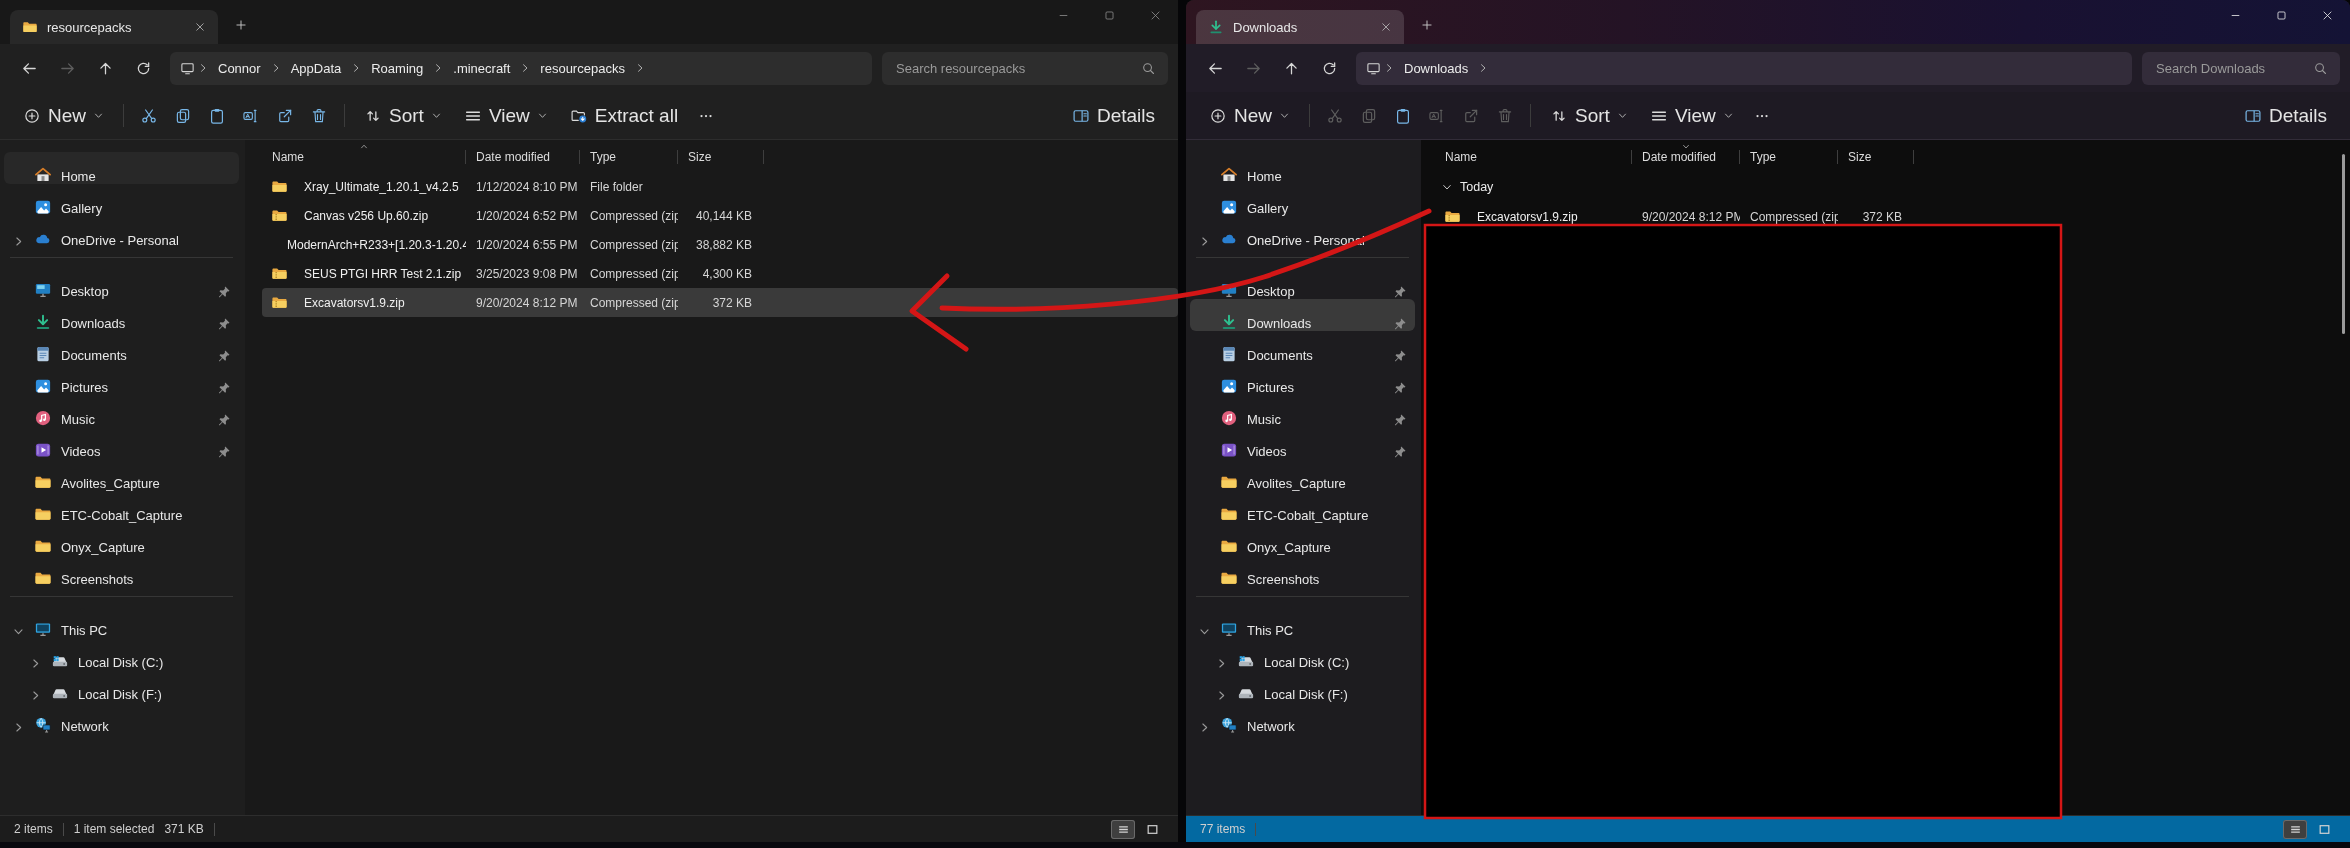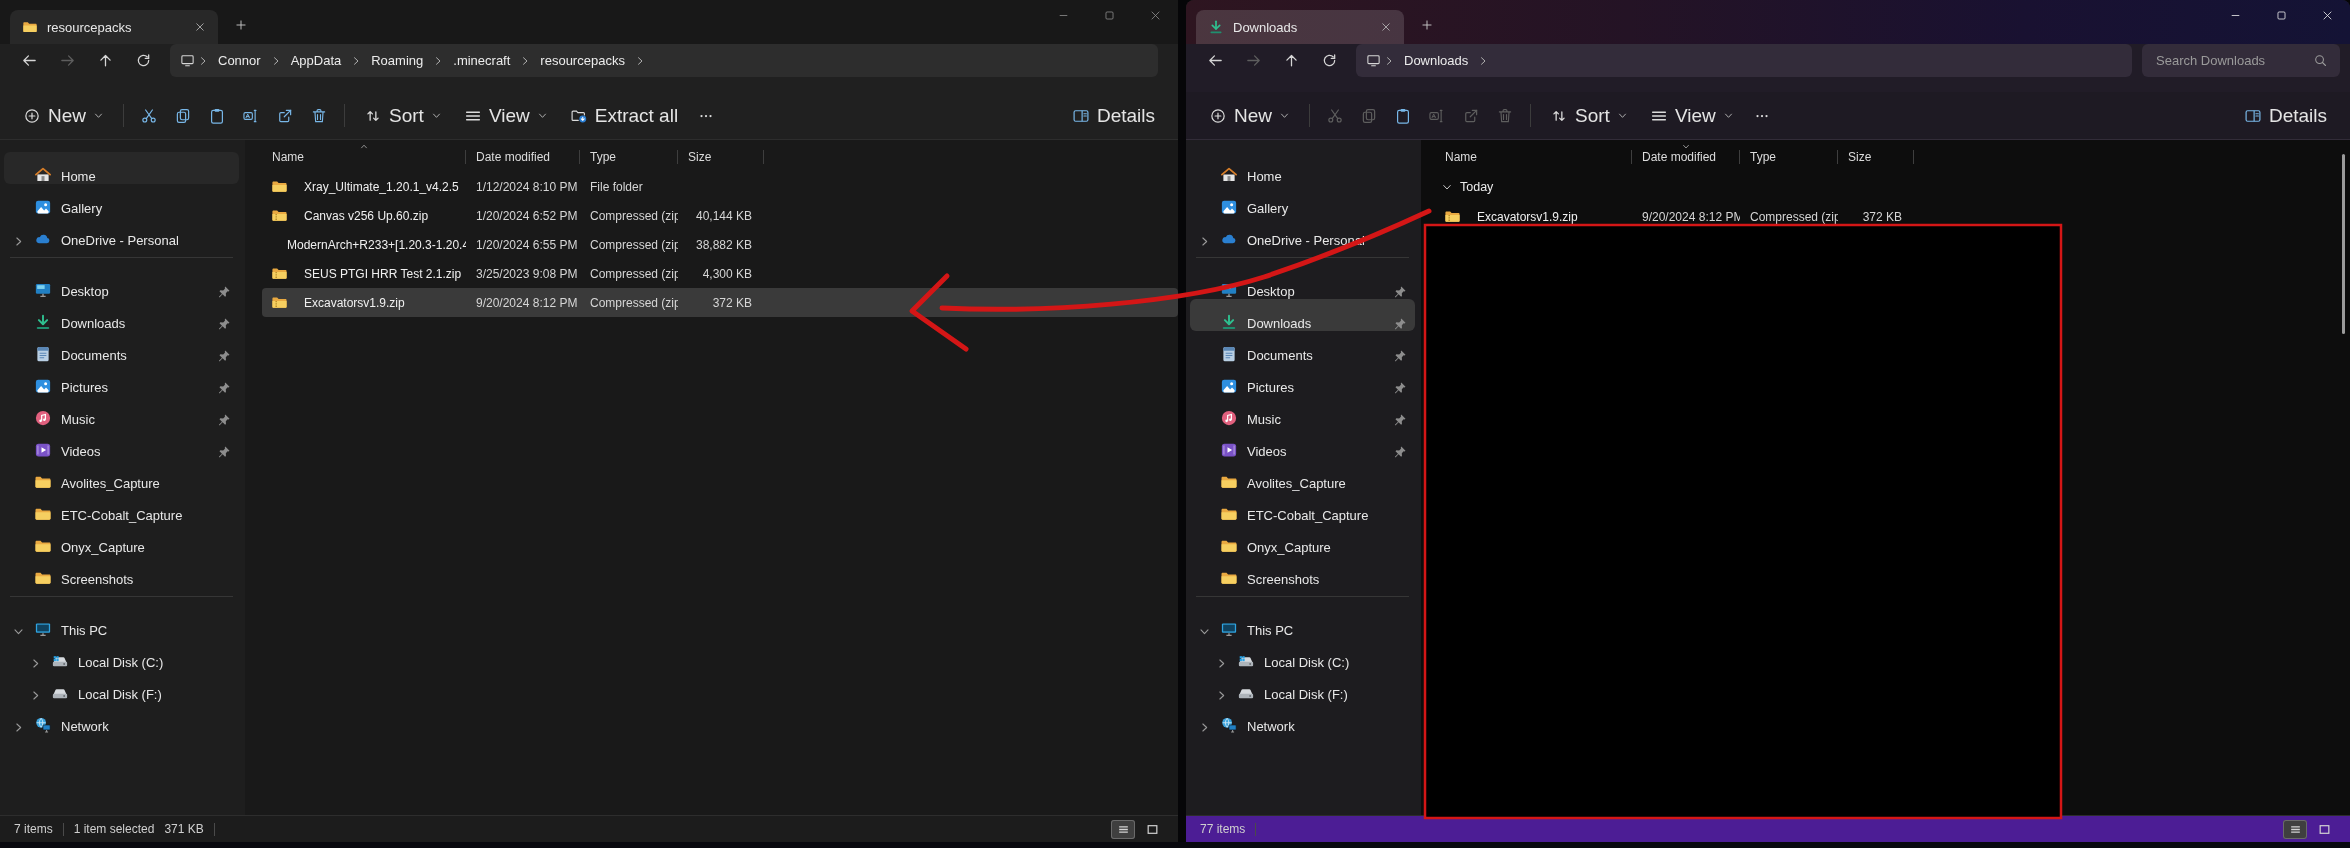--- a/index.html
+++ b/index.html
@@ -25,21 +25,21 @@
   .ttext{font-size:13px;flex:1;white-space:nowrap;overflow:hidden}
   .tclose{width:20px;height:20px;padding:4px;box-sizing:border-box;border-radius:4px;color:#c8c8c8}
   .newtab{width:26px;height:26px;padding:6px;box-sizing:border-box;margin:0 0 6px 10px;color:#c8c8c8}
   .wincontrols{position:absolute;right:0;top:0;height:31px;display:flex}
   .wc{width:46px;height:31px;display:flex;align-items:center;justify-content:center}
   .wc .ic{width:13px;height:13px}
   #win-left .wc{color:#8d8d8d}
   #win-right .wc{color:#ececec}
 
   
-  .addr{height:48px;flex:none;display:flex;align-items:flex-start;padding:0 10px}
+  .addr{height:48px;flex:none;display:flex;align-items:center;padding:0 10px}
   #win-left .addr{background:#202020}
   #win-right .addr{background:#211c27}
   .navbtn{width:32px;height:32px;border-radius:6px;display:flex;align-items:center;justify-content:center;flex:none;margin:0 3px}
   .navbtn .ic{width:17px;height:17px}
   .crumbbar{flex:1;height:33px;border-radius:6px;display:flex;align-items:center;padding:0 10px;margin:0 10px 0 8px;
             font-size:13px;color:#ececec;min-width:0}
   #win-left .crumbbar{background:#2d2d2d}
   #win-right .crumbbar{background:#332c3a}
   .crumb{padding:2px 7px;border-radius:4px;white-space:nowrap}
   .bchev{width:12px;height:12px;color:#b0b0b0;margin:0 2px;flex:none}
@@ -93,21 +93,21 @@
   .fcell.sz{text-align:right;padding-right:12px;padding-left:0}
   .cname{display:flex;align-items:center;gap:16px;padding-left:9px;overflow:hidden;white-space:nowrap;color:#f0f0f0;min-width:0}
   .grp{display:flex;align-items:center;gap:7px;height:30px;padding-left:6px;font-size:12.5px;color:#ececec;margin-left:14px}
   .grp .ic{width:12px;height:12px;color:#c8c8c8}
   .vscroll{position:absolute;right:5px;top:14px;width:3px;height:180px;border-radius:2px;background:#9b9b9b}
 
   
   .status{height:26px;flex:none;border-top:1px solid #2d2d2d;display:flex;align-items:center;
           padding:0 14px;gap:10px;font-size:12px;color:#cfcfcf}
   #win-left .status{background:#1c1c1c}
-  #win-right .status{background:#4c1d95}
+  #win-right .status{background:#0369a1}
   .sdiv{width:1px;height:13px;background:#4a4a4a}
   .view-toggles{margin-left:auto;display:flex;gap:5px;align-items:center}
   .vt{width:24px;height:19px;display:flex;align-items:center;justify-content:center;border-radius:3px;color:#d4d4d4}
   .vt .ic{width:13px;height:13px}
   .vt.on{background:#3f3f3f;box-shadow:0 0 0 1px #6a6a6a inset}
 
   #annot{position:absolute;left:0;top:0;z-index:60;pointer-events:none}
   #bottom-strip{position:absolute;left:0;top:842px;width:2350px;height:6px;background:#08080e}
 </style>
 </head>
@@ -400,20 +400,28 @@
       <span class="crumb">.minecraft</span>
       <span class="ic bchev">
           <svg>
             <use href="#i-chev-r"></use>
           </svg>
         </span>
       <span class="crumb">resourcepacks</span>
       <span class="ic bchev">
           <svg>
             <use href="#i-chev-r"></use>
+          </svg>
+        </span>
+    </div>
+    <div class="searchbar">
+      <input placeholder="Search resourcepacks" style="">
+      <span class="ic t15 c-dim2">
+          <svg>
+            <use href="#i-search"></use>
           </svg>
         </span>
     </div>
   </div>
 
   <div class="tbar">
     <div class="tb-btn">
       <span class="ic t18 c-wt">
           <svg>
             <use href="#i-plus-circle"></use>
@@ -812,21 +820,21 @@
             <span>Excavatorsv1.9.zip</span>
           </div>
         <div class="fcell">9/20/2024 8:12 PM</div>
         <div class="fcell">Compressed (zipp...</div>
         <div class="fcell sz">372 KB</div>
       </div>
     </div>
   </div>
 
   <div class="status">
-    <span>7 items</span>
+    <span>2 items</span>
     <span class="sdiv"></span>
     <span>1 item selected</span>
     <span>371 KB</span>
     <span class="sdiv"></span>
     <div class="view-toggles">
       <div class="vt on">
           <span class="ic">
             <svg>
               <use href="#i-vt-list"></use>
             </svg>

